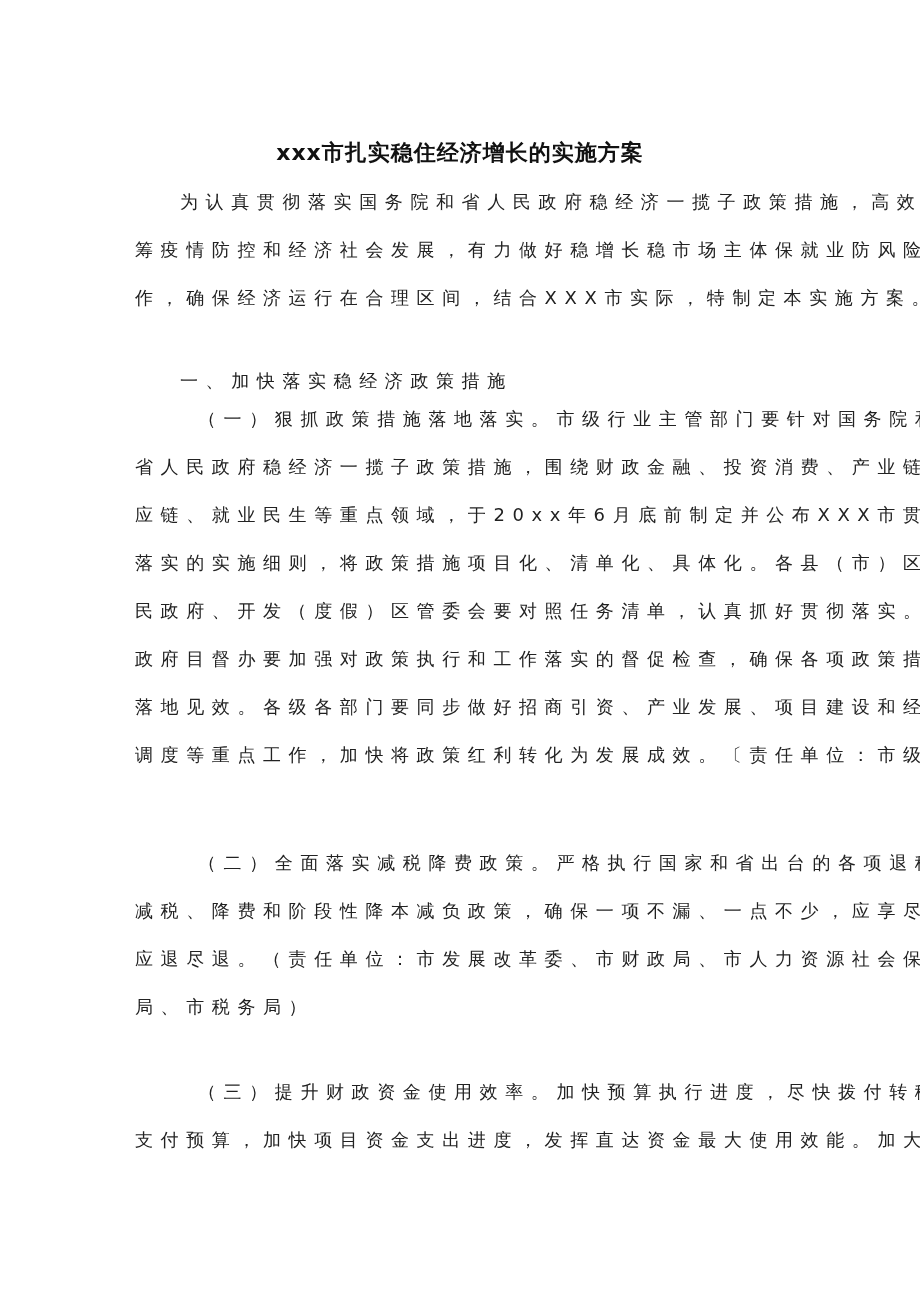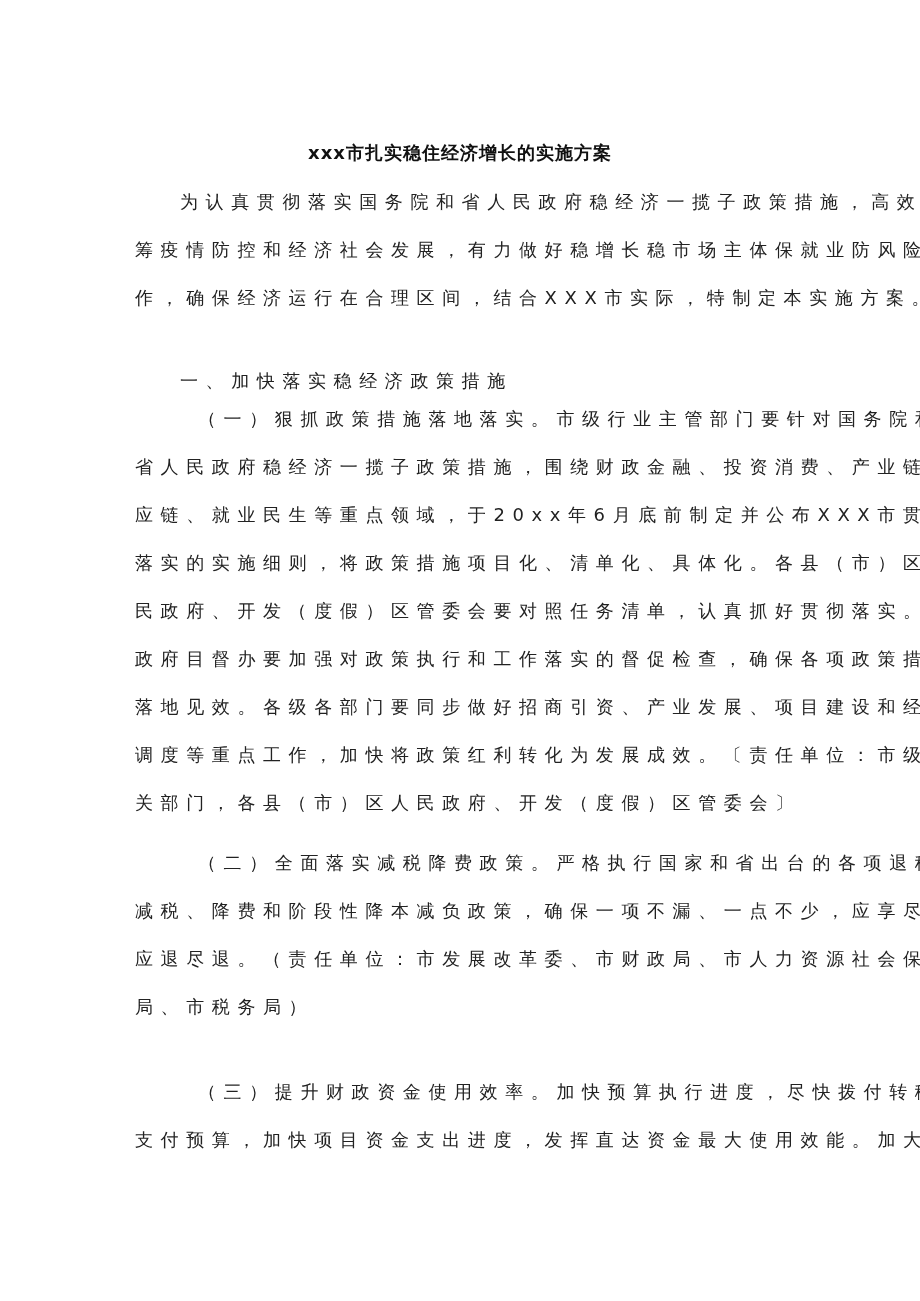--- a/index.html
+++ b/index.html
@@ -1,20 +1,20 @@
 <!DOCTYPE html>
 <html><head>
 <meta charset="utf-8">
 <style>
   html, body { margin: 0; padding: 0; background: #ffffff; }
   body { width: 920px; height: 1301px; position: relative; overflow: hidden;
          font-family: "DejaVu Sans", "Liberation Sans", sans-serif; color: #1a1a1a; }
   .page { position: absolute; left: 0; top: 0; width: 920px; height: 1301px; background: #fff; }
   .title { position: absolute; left: 0; width: 920px; top: 136px; text-align: center;
-           font-size: 18px; font-weight: bold; letter-spacing: 1px; color: #111; line-height: 34px; }
+           font-size: 22px; font-weight: bold; letter-spacing: 1px; color: #111; line-height: 34px; }
   .line { position: absolute; left: 135px; width: 650px; font-size: 18px; line-height: 26px;
           letter-spacing: 7.6px; white-space: nowrap; color: #222; }
   .ind2 { left: 180px; }
   .ind3 { left: 198px; }
 </style>
 </head>
 <body>
 
 <div class="page">
   <div class="title">xxx市扎实稳住经济增长的实施方案</div>
@@ -26,21 +26,20 @@
   <div class="line ind2" style="top:368px">一、加快落实稳经济政策措施</div>
 
   <div class="line ind3" style="top:406px">（一）狠抓政策措施落地落实。市级行业主管部门要针对国务院和</div>
   <div class="line" style="top:454px">省人民政府稳经济一揽子政策措施，围绕财政金融、投资消费、产业链供</div>
   <div class="line" style="top:502px">应链、就业民生等重点领域，于20xx年6月底前制定并公布XXX市贯彻</div>
   <div class="line" style="top:550px">落实的实施细则，将政策措施项目化、清单化、具体化。各县（市）区人</div>
   <div class="line" style="top:598px">民政府、开发（度假）区管委会要对照任务清单，认真抓好贯彻落实。市</div>
   <div class="line" style="top:646px">政府目督办要加强对政策执行和工作落实的督促检查，确保各项政策措施</div>
   <div class="line" style="top:694px">落地见效。各级各部门要同步做好招商引资、产业发展、项目建设和经济</div>
   <div class="line" style="top:742px">调度等重点工作，加快将政策红利转化为发展成效。〔责任单位：市级有</div>
-  <div class="line" style="top:790px">关部门，各县（市）区人民政府、开发（度假）区管委会〕</div>
 
   <div class="line ind3" style="top:850px">（二）全面落实减税降费政策。严格执行国家和省出台的各项退税、</div>
   <div class="line" style="top:898px">减税、降费和阶段性降本减负政策，确保一项不漏、一点不少，应享尽享、</div>
   <div class="line" style="top:946px">应退尽退。（责任单位：市发展改革委、市财政局、市人力资源社会保障</div>
   <div class="line" style="top:994px">局、市税务局）</div>
 
   <div class="line ind3" style="top:1079px">（三）提升财政资金使用效率。加快预算执行进度，尽快拨付转移</div>
   <div class="line" style="top:1127px">支付预算，加快项目资金支出进度，发挥直达资金最大使用效能。加大盘</div>
 </div>
 

